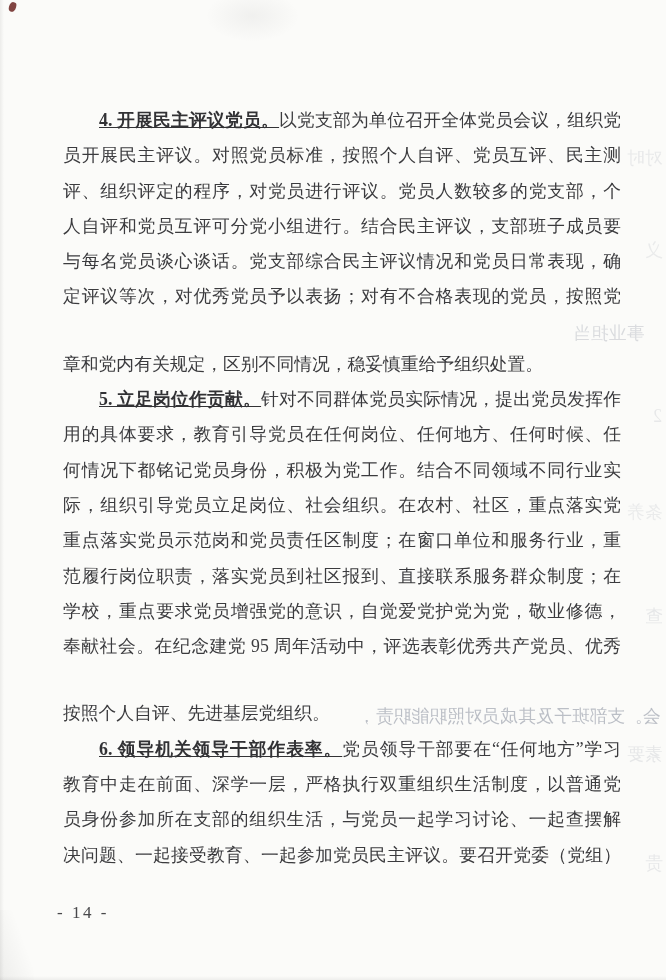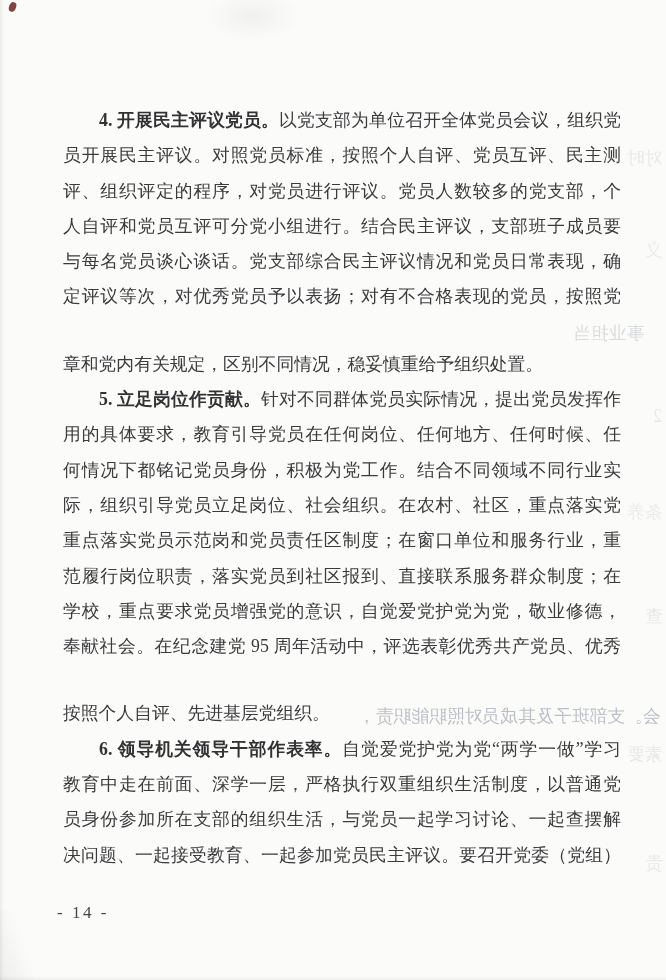--- a/index.html
+++ b/index.html
@@ -60,20 +60,21 @@
   .line.short {
     text-align-last: left;
     margin-top: 32px;
   }
   .line.first {
     text-indent: 36px;
   }
   .bold {
     font-weight: bold;
     color: #323235;
+    text-decoration: underline;
   }
   
   .footer {
     position: absolute;
     left: 57px;
     top: 903px;
     font-size: 17px;
     letter-spacing: 2.5px;
     color: #48484b;
   }
@@ -130,21 +131,21 @@
     <div class="line first"><span class="bold">5. 立足岗位作贡献。</span><span>针对不同群体党员实际情况，提出党员发挥作</span></div>
     <div class="line">用的具体要求，教育引导党员在任何岗位、任何地方、任何时候、任</div>
     <div class="line">何情况下都铭记党员身份，积极为党工作。结合不同领域不同行业实</div>
     <div class="line">际，组织引导党员立足岗位、社会组织。在农村、社区，重点落实党</div>
     <div class="line">重点落实党员示范岗和党员责任区制度；在窗口单位和服务行业，重</div>
     <div class="line">范履行岗位职责，落实党员到社区报到、直接联系服务群众制度；在</div>
     <div class="line">学校，重点要求党员增强党的意识，自觉爱党护党为党，敬业修德，</div>
     <div class="line">奉献社会。在纪念建党 95 周年活动中，评选表彰优秀共产党员、优秀</div>
     <div class="line short">按照个人自评、先进基层党组织。</div>
 
-    <div class="line first"><span class="bold">6. 领导机关领导干部作表率。</span><span>自觉爱党护党为党“两学一做”学习</span></div>
+    <div class="line first"><span class="bold">6. 领导机关领导干部作表率。</span><span>党员领导干部要在“任何地方”学习</span></div>
     <div class="line">教育中走在前面、深学一层，严格执行双重组织生活制度，以普通党</div>
     <div class="line">员身份参加所在支部的组织生活，与党员一起学习讨论、一起查摆解</div>
     <div class="line">决问题、一起接受教育、一起参加党员民主评议。要召开党委（党组）</div>
 
   </div>
 
   <div class="footer">- 14 -</div>
 
 </div>
 

